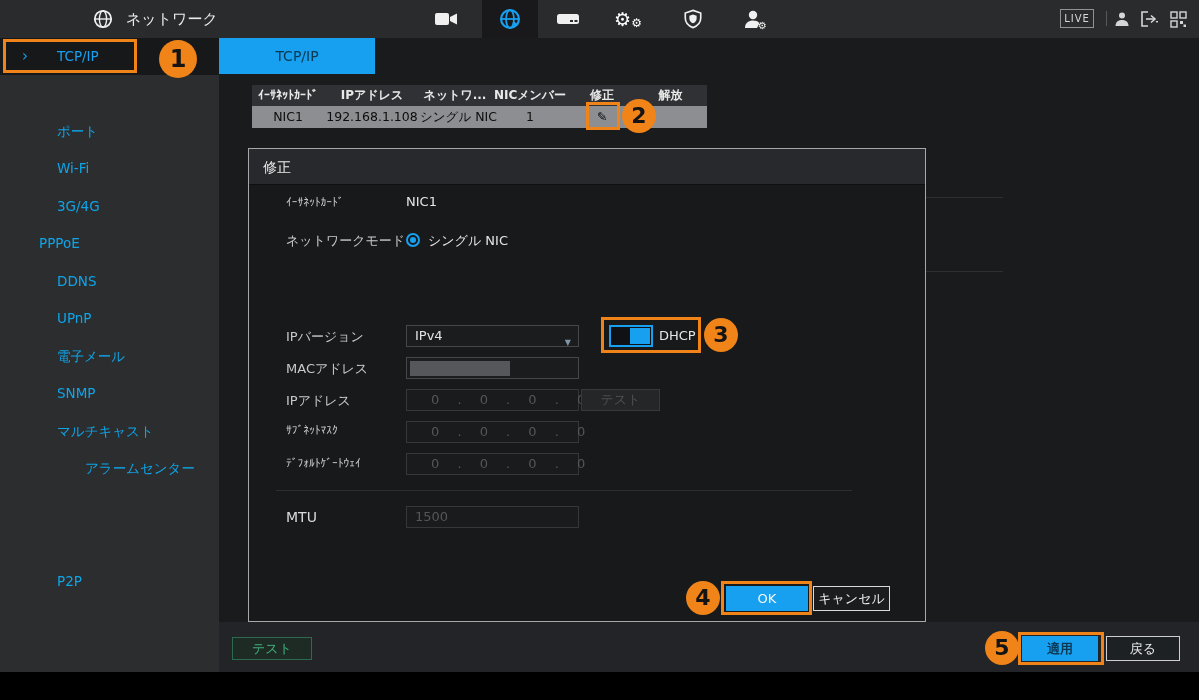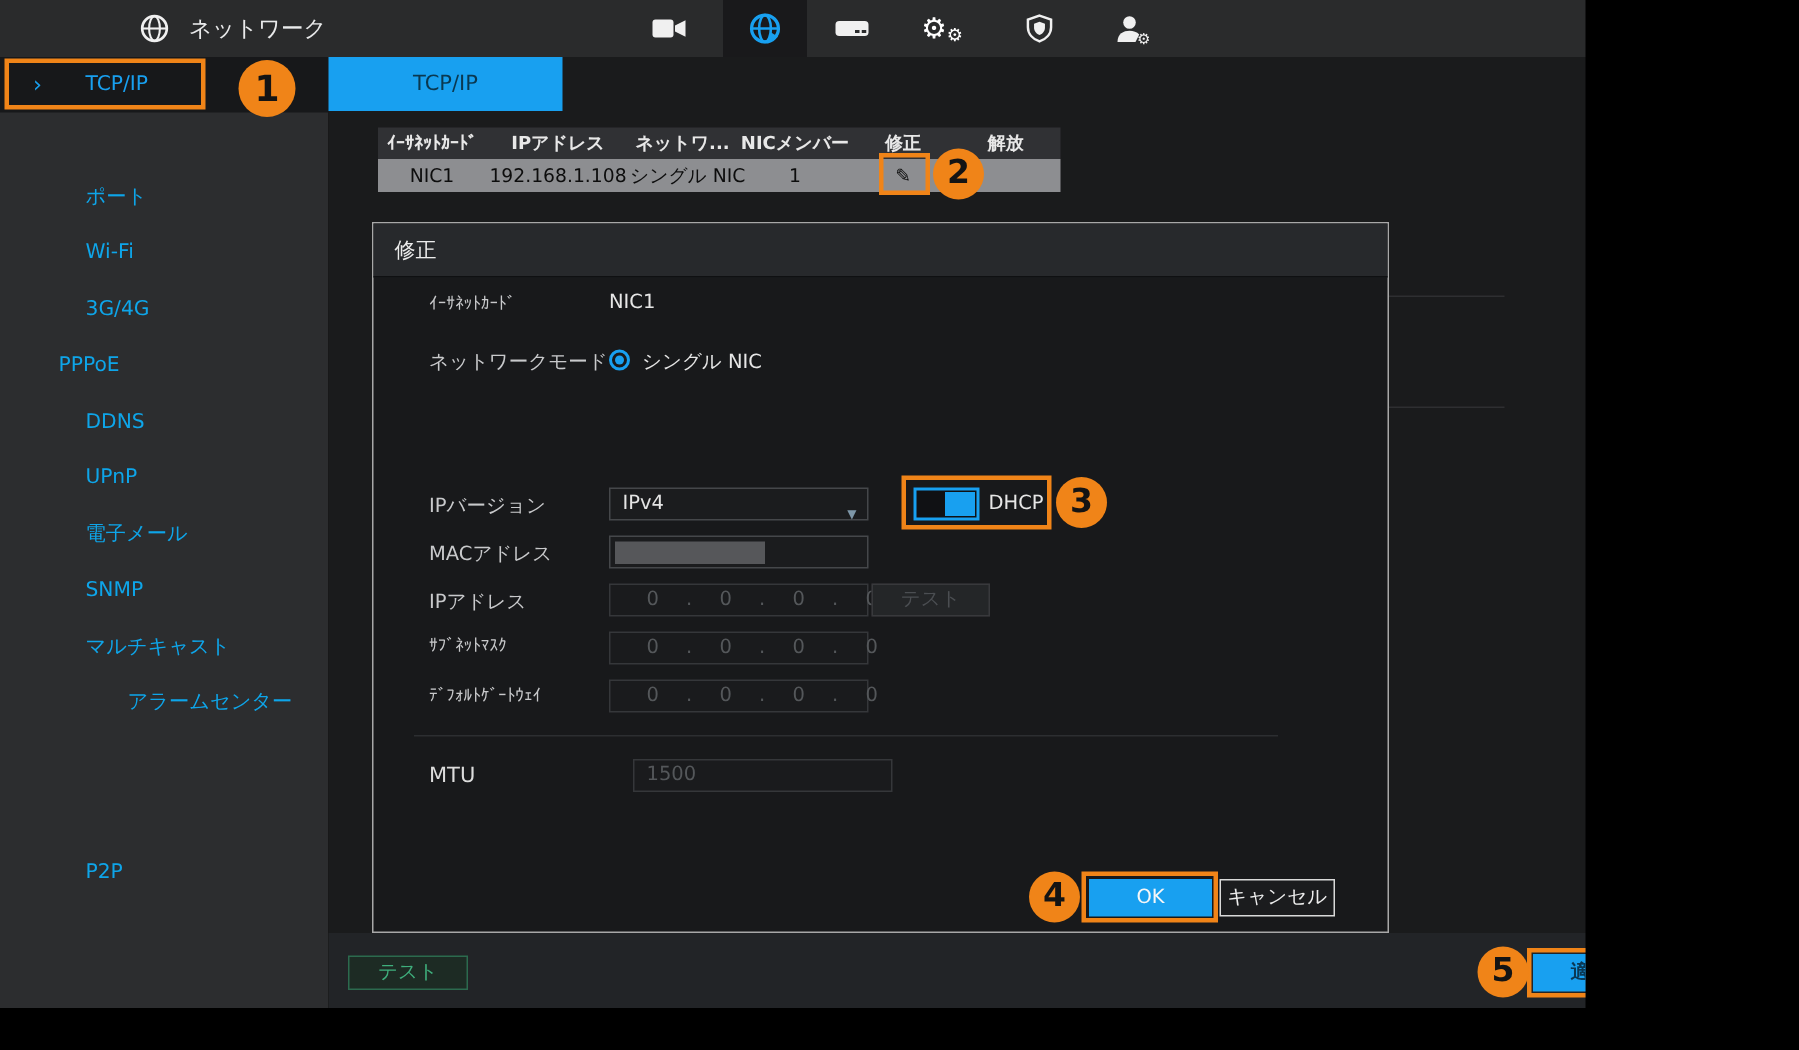--- a/index.html
+++ b/index.html
@@ -1,18 +1,18 @@
 <!DOCTYPE html>
 <html><head>
 <meta charset="utf-8">
 <style>
   * { margin:0; padding:0; box-sizing:border-box; }
   html,body { background:#000; }
   body { font-family:"DejaVu Sans","Liberation Sans",sans-serif; }
-  .stage { position:relative; width:1057px; height:700px; background:#000; overflow:hidden; }
+  .stage { position:relative; width:1199px; height:700px; background:#000; overflow:hidden; }
 
   
   .topbar { position:absolute; left:0; top:0; width:1199px; height:38px; background:#2a2b2c; }
   .topbar-title { position:absolute; left:126px; top:0; height:38px; line-height:38px; color:#e9eaeb; font-size:15px; }
   .tb-icon { position:absolute; top:0; width:48px; height:38px; display:flex; align-items:center; justify-content:center; cursor:pointer; }
   .tb-active { position:absolute; left:482px; top:0; width:56px; height:38px; background:#19191b; display:flex; align-items:center; justify-content:center; }
   .live-box { position:absolute; left:1060px; top:9px; width:34px; height:19px; border:1px solid #909294; color:#d5d6d8; font-size:10px; letter-spacing:1px; text-align:center; line-height:17px; }
   .tb-sep { position:absolute; left:1106px; top:11px; width:1px; height:15px; background:#56585a; }
   .gear-glyph { color:#fff; }
 
@@ -224,21 +224,21 @@
 
     <div class="m-lbl hwl" style="left:37px;top:275px;font-family:Liberation Serif, serif;">ｻﾌﾞﾈｯﾄﾏｽｸ</div>
     <div class="m-input disabled ipval" style="left:157px;top:272px;">0 . 0 . 0 . 0</div>
 
     <div class="m-lbl hwl" style="left:37px;top:307px;">ﾃﾞﾌｫﾙﾄｹﾞｰﾄｳｪｲ</div>
     <div class="m-input disabled ipval" style="left:157px;top:304px;">0 . 0 . 0 . 0</div>
 
     <div class="m-div"></div>
 
     <div class="m-lbl" style="left:37px;top:360px;font-size:14px;color:#dcdcdc;">MTU</div>
-    <div class="m-input disabled" style="left:157px;top:357px;margin-left:16px;">1500</div>
+    <div class="m-input disabled" style="left:157px;top:357px;">1500</div>
 
     <div class="btn ok-btn">OK</div>
     <div class="btn cancel-btn">キャンセル</div>
   </div>
 
   <div class="footer">
     <div class="btn test-footer-btn">テスト</div>
     <div class="btn apply-btn">適用</div>
     <div class="btn back-btn">戻る</div>
   </div>

